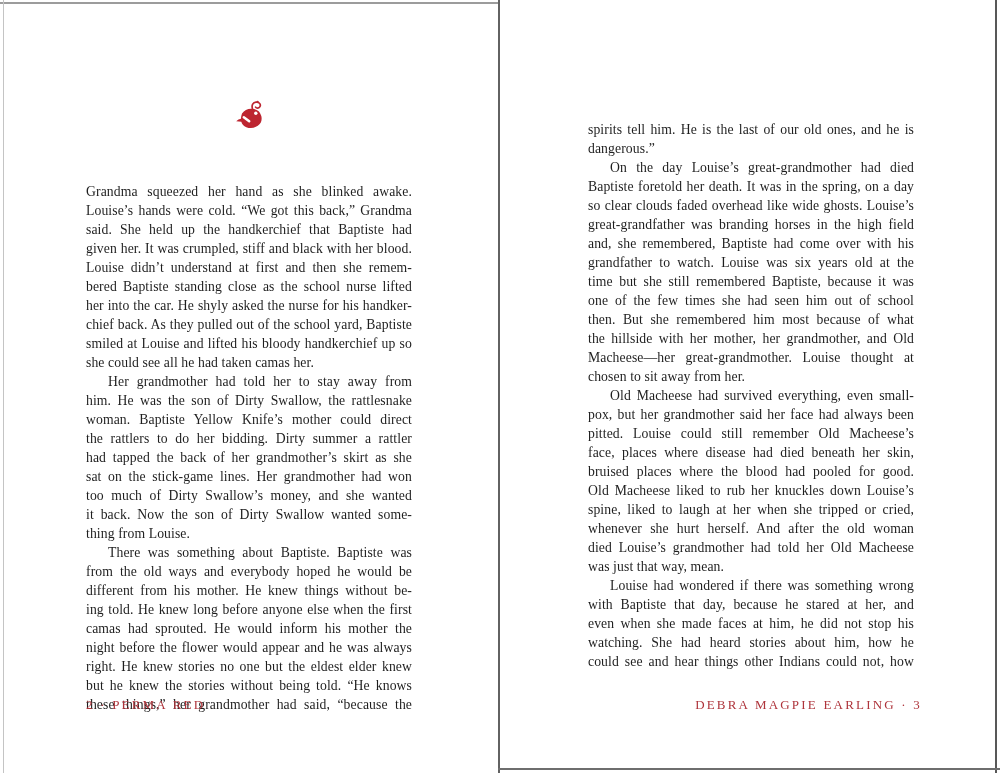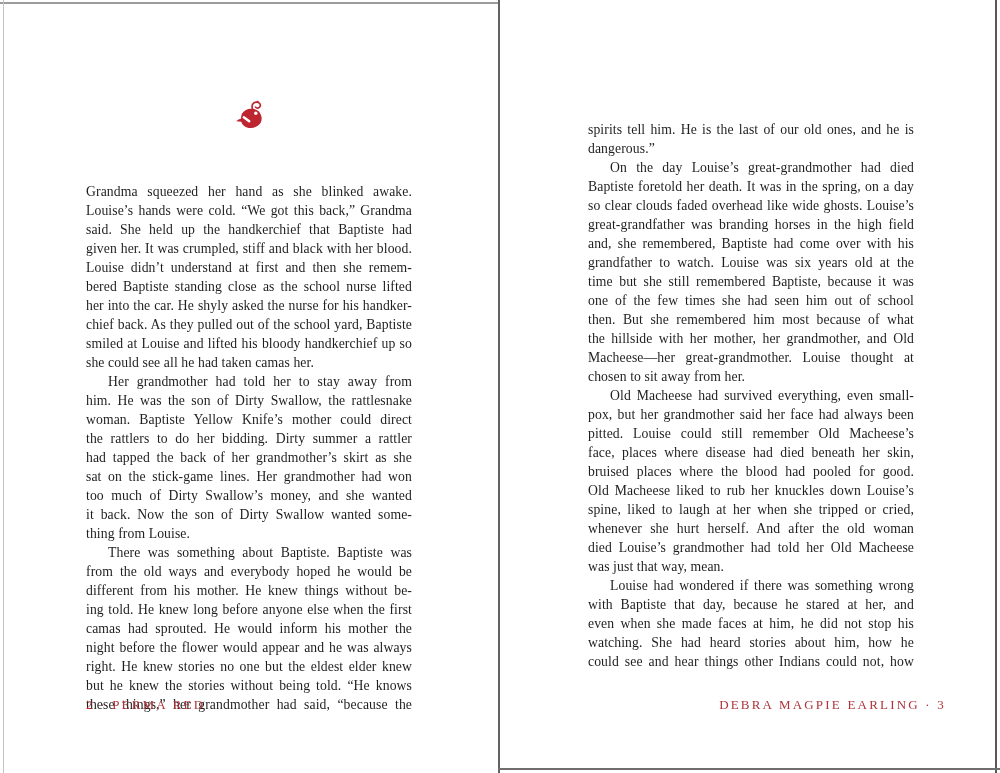--- a/index.html
+++ b/index.html
@@ -51,21 +51,21 @@
 
   .footer {
     position: absolute;
     top: 697px;
     width: 326px;
     font-size: 13px;
     letter-spacing: 2.2px;
     color: #ae343b;
   }
   .footer-left  { left: 86px;  text-align: left; }
-  .footer-right { left: 620px; text-align: right; }
+  .footer-right { left: 596px; text-align: right; }
 </style>
 </head>
 <body>
 
 <div class="spread">
 
   <div class="edge edge-top"></div>
   <div class="edge edge-left"></div>
   <div class="edge divider"></div>
   <div class="edge edge-right"></div>

